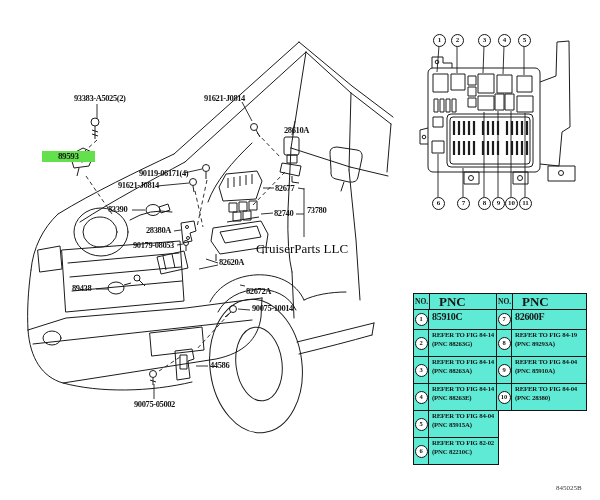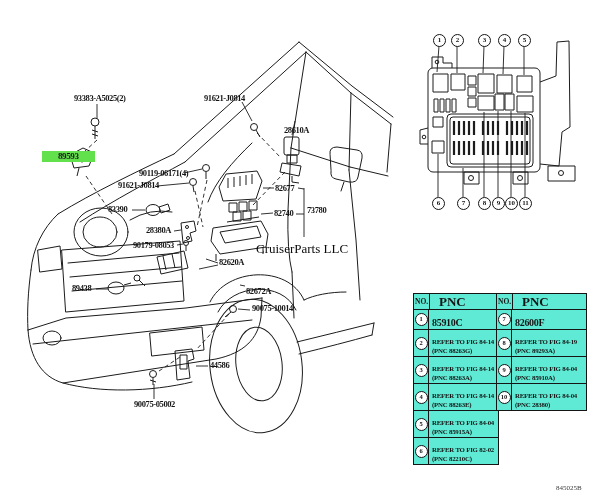--- a/index.html
+++ b/index.html
@@ -14,21 +14,21 @@
         justify-content:center;z-index:5;line-height:1;}
   .watermark{position:absolute;left:256px;top:241px;font-size:13px;color:#0a0a0a;z-index:6;
              white-space:nowrap;}
   .doccode{position:absolute;left:556px;top:484px;font-size:7px;color:#3a3a3a;z-index:5;}
   .ptable{position:absolute;border:1.6px solid #151515;background:#5eead4;z-index:5;}
   .trow{display:flex;border-top:1px solid #151515;align-items:stretch;}
   .trow.first{border-top:none;}
   .h-h{height:15px;} .h-s{height:19px;} .h-d{height:26px;}
   .tno{width:14px;min-width:14px;border-right:1px solid #151515;display:flex;
        align-items:center;justify-content:center;}
-  .tpnc{flex:1;padding:1px 3px;display:flex;flex-direction:column;justify-content:flex-end;overflow:hidden;}
+  .tpnc{flex:1;padding:1px 3px;display:flex;flex-direction:column;justify-content:flex-start;overflow:hidden;}
   .co-t{width:11px;height:11px;border:1px solid #151515;border-radius:50%;font-weight:bold;
         font-size:6.5px;display:flex;align-items:center;justify-content:center;line-height:1;background:#fff;}
   .hno{width:14px;min-width:14px;border-right:1px solid #151515;display:flex;align-items:center;
        font-weight:bold;font-size:7.5px;padding-left:1px;}
   .hpnc{flex:1;display:flex;align-items:center;font-weight:bold;font-size:13px;padding-left:9px;}
   .pnc-big{font-weight:bold;font-size:10px;letter-spacing:-0.3px;white-space:nowrap;}
   .pnc-sm{font-weight:bold;font-size:6.8px;letter-spacing:-0.2px;line-height:8.5px;white-space:nowrap;}
 </style>
 </head>
 <body>

